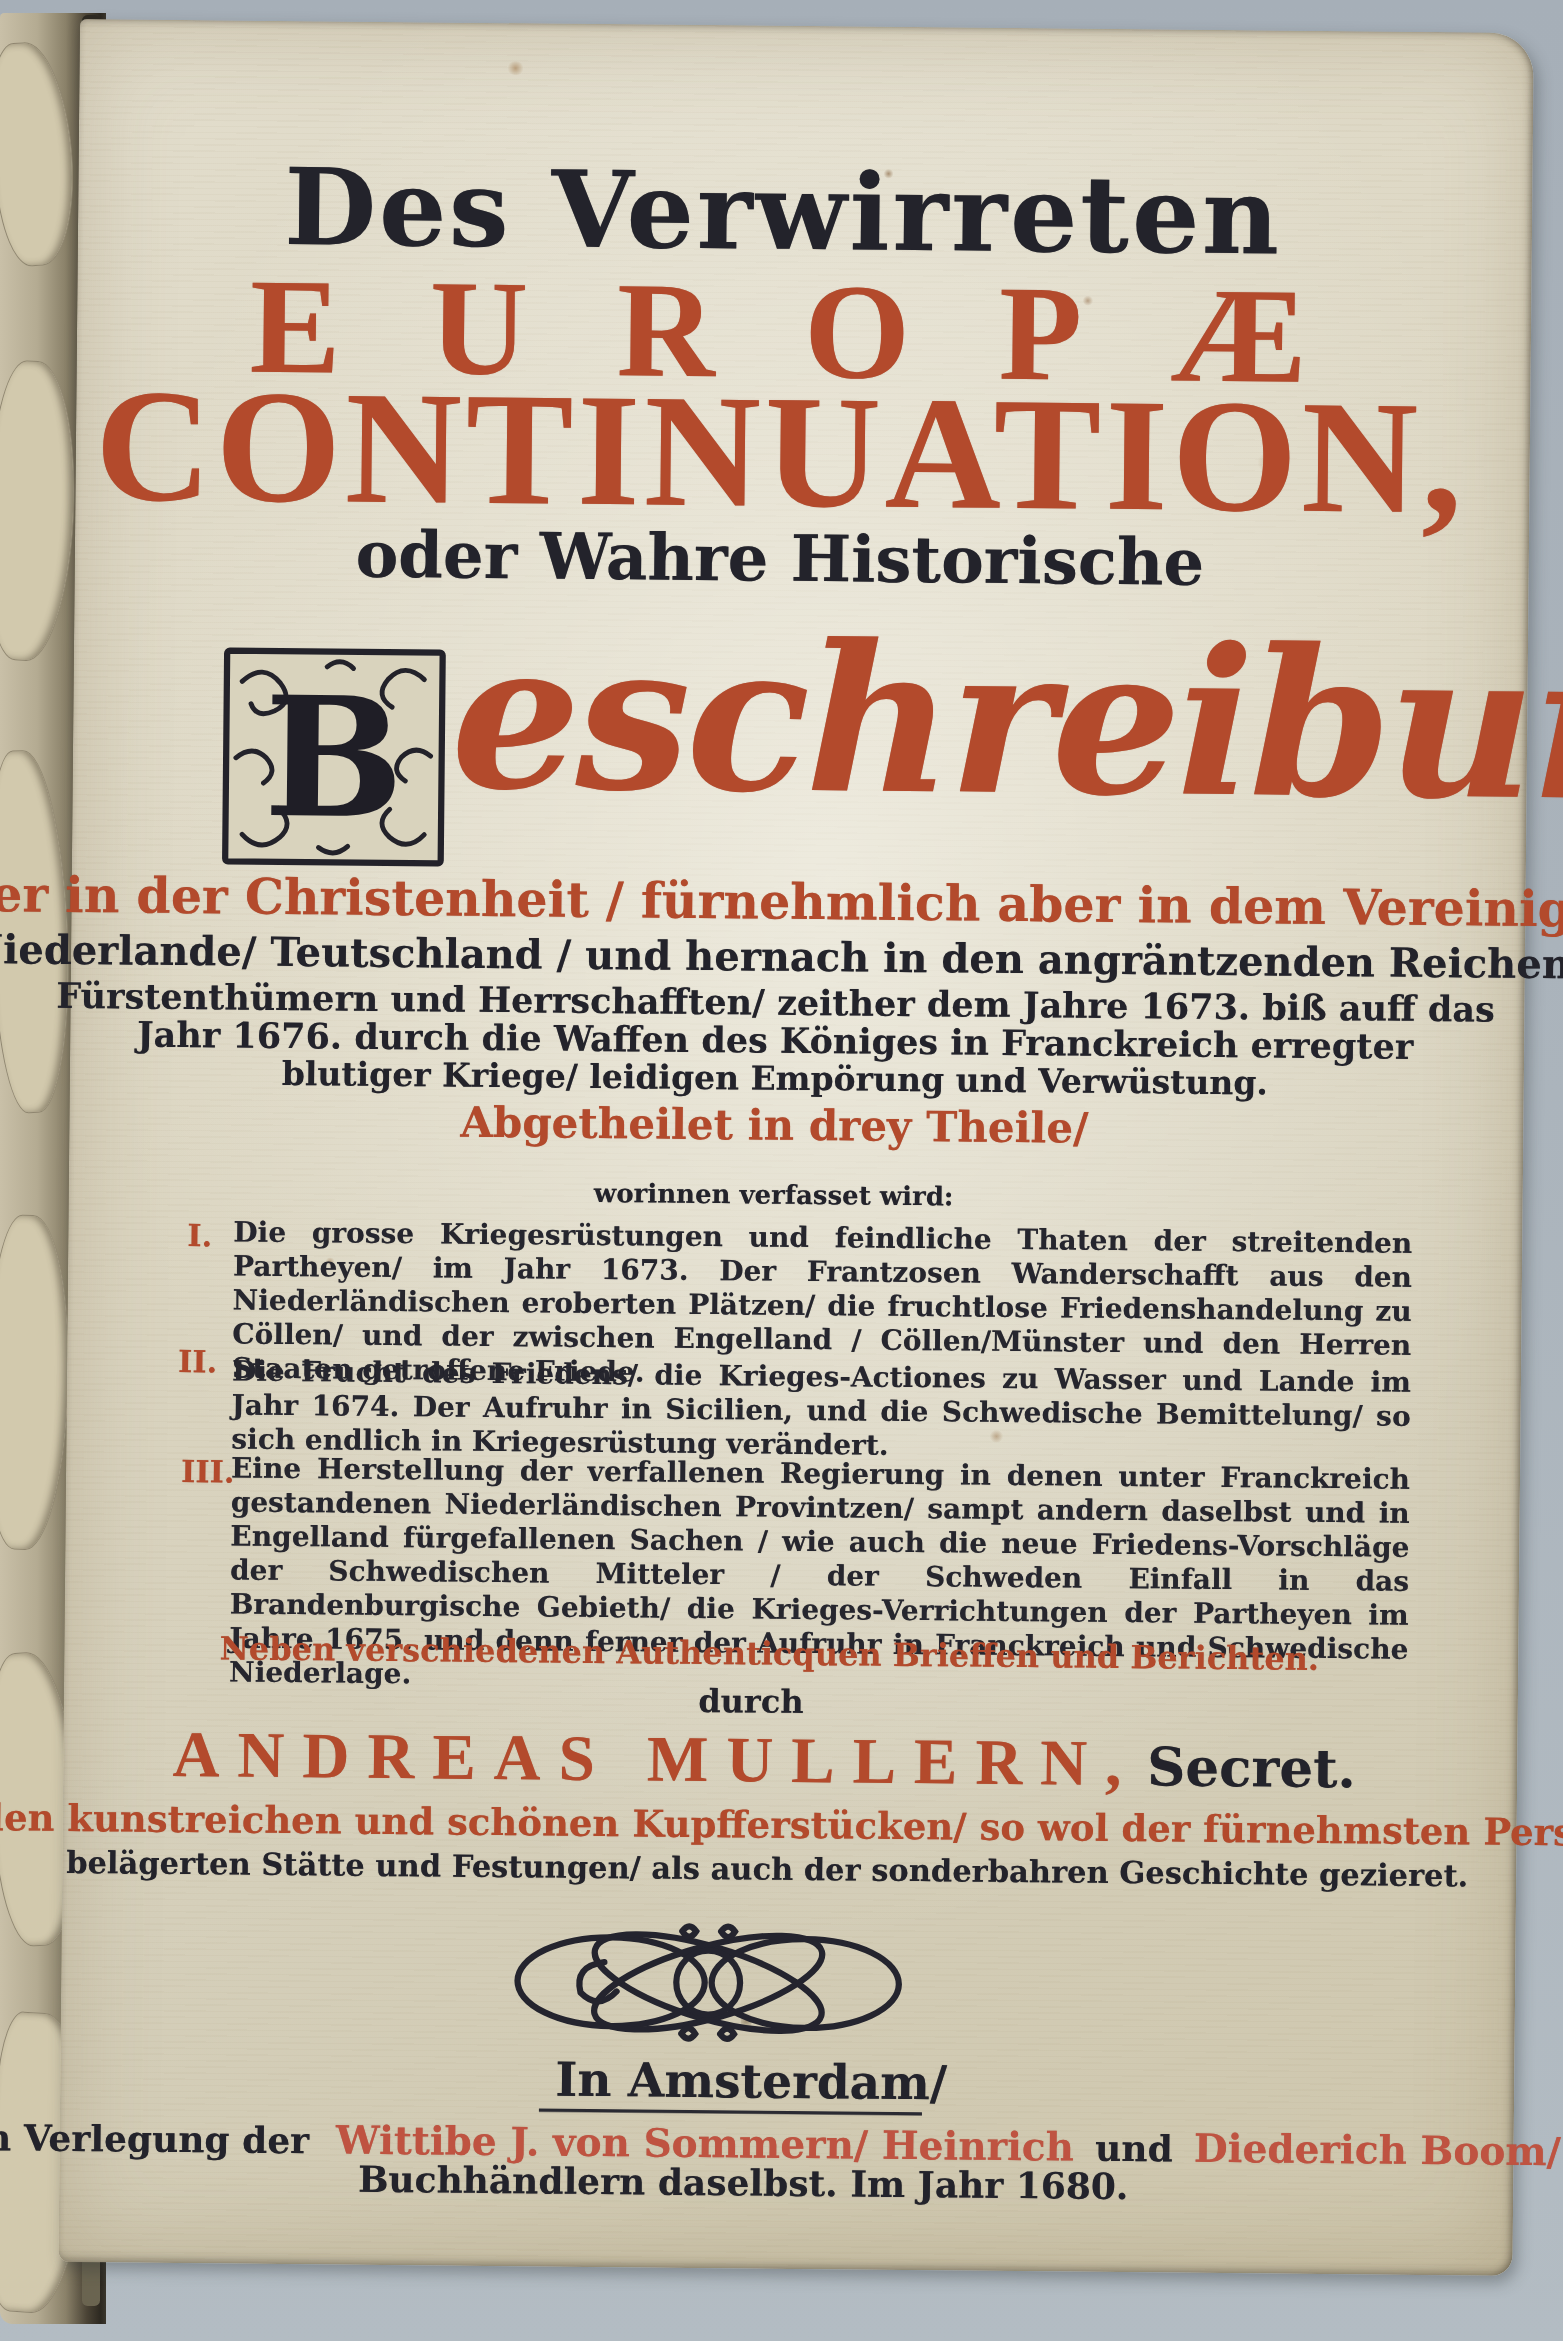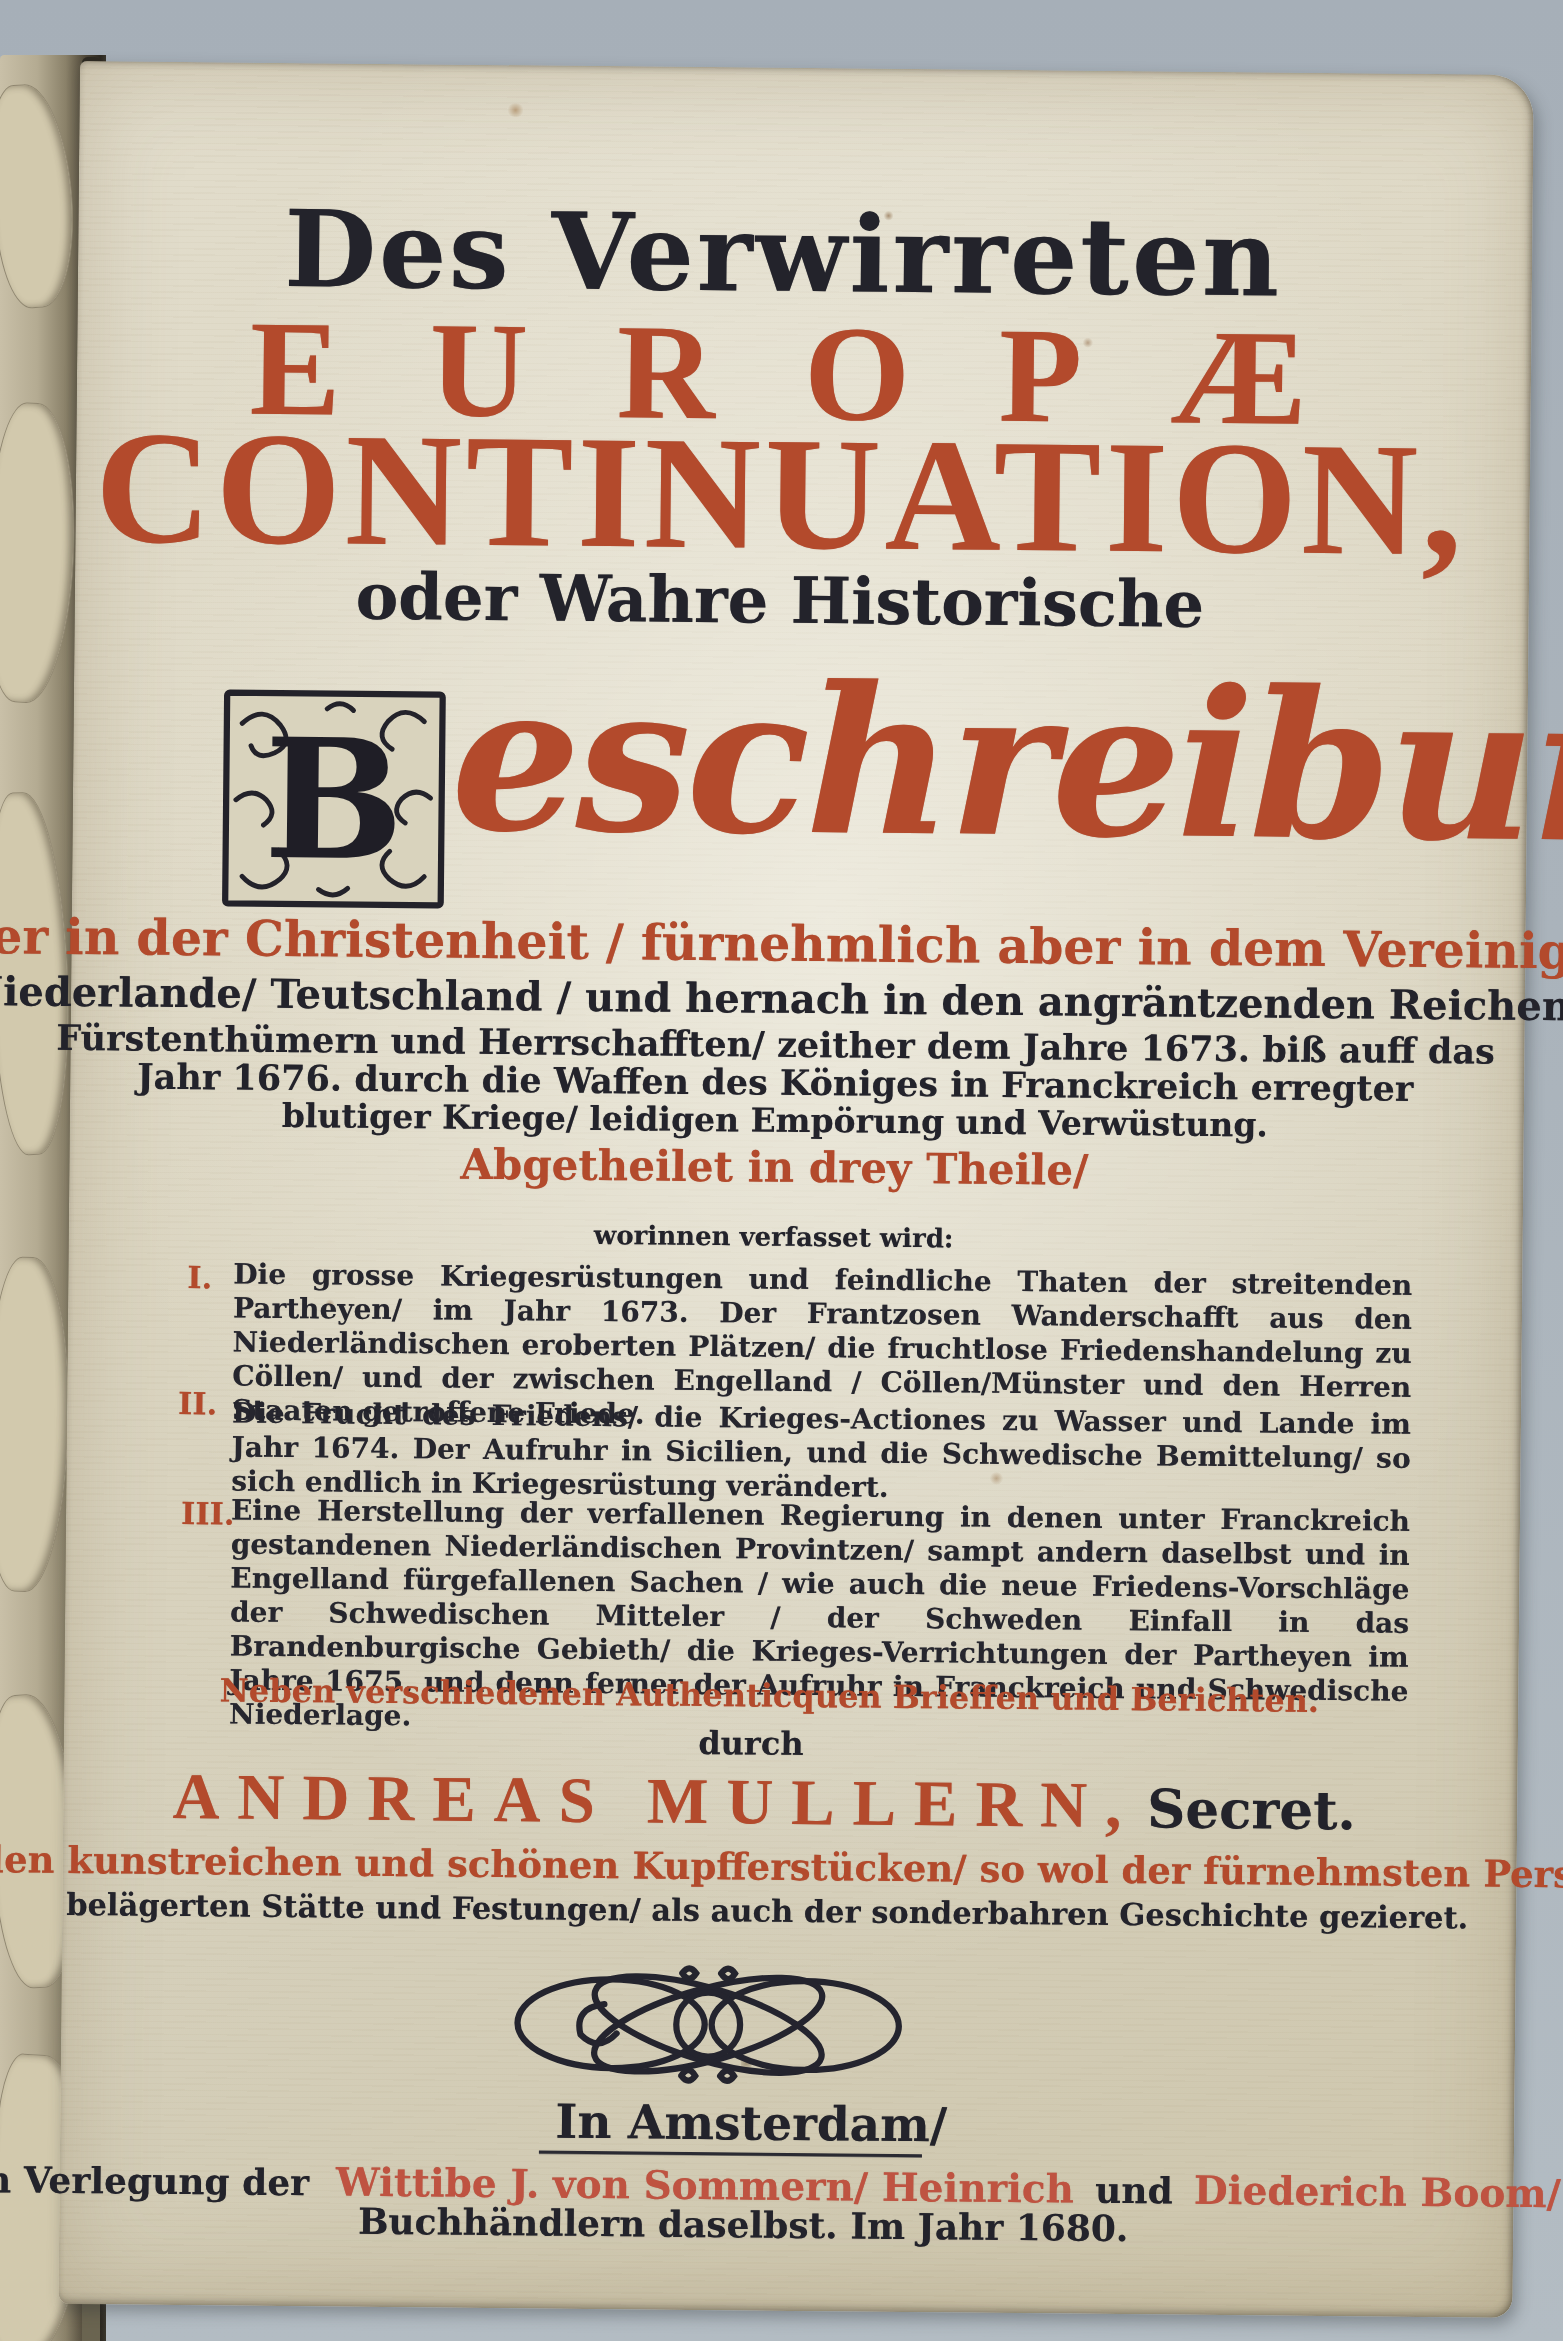--- a/index.html
+++ b/index.html
@@ -2,21 +2,21 @@
 <html style="font-size:11px"><head>
 <meta charset="utf-8">
 <style>
   html,body{margin:0;padding:0;}
   body{
     width:1564px;height:2342px;
     background:linear-gradient(180deg,#a6afb8 0%,#aab3bb 40%,#b3bcc3 100%);
     font-family:"DejaVu Serif",serif;
     overflow:hidden;position:relative;
   }
-  .photo{position:absolute;inset:0;overflow:hidden;margin-top:42px;}
+  .photo{position:absolute;inset:0;overflow:hidden;}
 
   
   .spine{
     position:absolute;left:0;top:12.5px;width:106px;height:2311px;
     background:linear-gradient(90deg,#c9c0a8 0%,#b4ab92 35%,#8a8169 62%,#4a4335 82%,#2c2820 95%,#3a362c 100%);
     border-radius:4.2px 0 0 12.5px;
   }
   .crevice{
     position:absolute;left:82px;top:15.3px;width:18px;height:2291px;
     background:repeating-linear-gradient(178deg,#2e2a22 0 42px,#55503f 42px 104px,#241f18 104px 180px,#6a6450 180px 229px);

